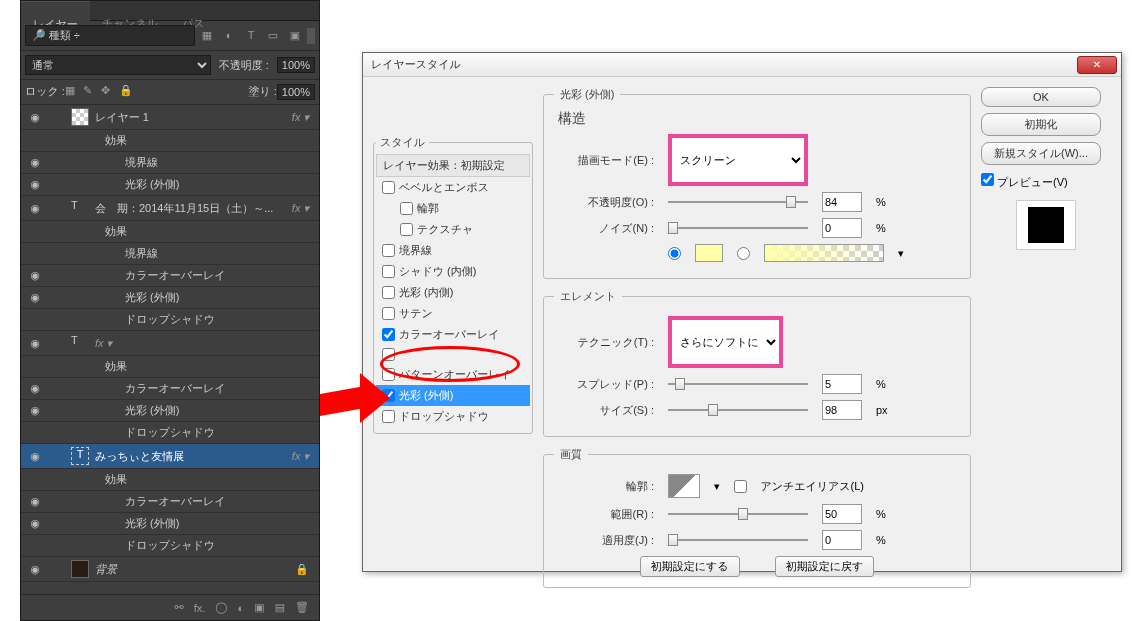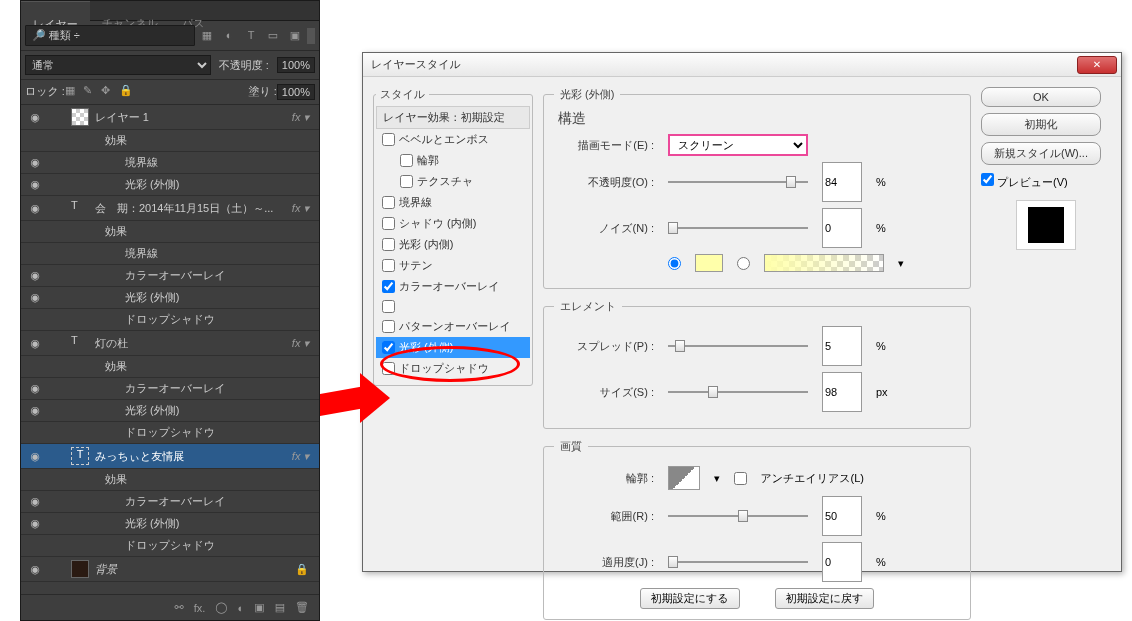--- a/index.html
+++ b/index.html
@@ -40,37 +40,37 @@
 
 .panel-bottom { position: absolute; bottom: 0; left: 0; right: 0; height: 26px; background: #3e3e3e; border-top: 1px solid #2a2a2a; display: flex; justify-content: flex-end; align-items: center; gap: 10px; padding: 0 10px; color: #999; }
 
 
 .dialog { position: absolute; left: 362px; top: 52px; width: 760px; height: 520px; background: #f0f0f0; border: 1px solid #666; box-shadow: 2px 2px 6px rgba(0,0,0,0.3); }
 .dialog-titlebar { height: 24px; background: linear-gradient(#fdfdfd, #e8e8e8); border-bottom: 1px solid #ccc; display: flex; align-items: center; padding: 0 4px; }
 .dialog-title { flex: 1; padding-left: 4px; color: #333; }
 .close-btn { width: 40px; height: 18px; background: linear-gradient(#e07070, #c83030); border: 1px solid #8a2020; border-radius: 3px; color: #fff; text-align: center; line-height: 16px; font-size: 10px; }
 .dialog-body { display: flex; padding: 10px; gap: 10px; height: calc(100% - 24px); }
 
-.style-list { width: 160px; }
+.style-list { width: 160px; margin-top: 48px; }
 .style-list fieldset { border: 1px solid #bbb; border-radius: 3px; padding: 4px 2px 6px; }
 .style-list legend { padding: 0 4px; color: #444; }
 .style-row { padding: 3px 6px; display: flex; align-items: center; gap: 4px; color: #333; }
 .style-row.header { background: #e8e8e8; border: 1px solid #ccc; }
 .style-row.indent { padding-left: 24px; }
 .style-row.selected { background: #3399ff; color: #fff; }
 
 .settings-col { flex: 1; position: relative; }
 .settings-col fieldset { border: 1px solid #bbb; border-radius: 3px; padding: 6px 10px 10px; margin-bottom: 10px; }
 .settings-col legend { padding: 0 6px; color: #444; }
 .setting-row { display: flex; align-items: center; margin: 6px 0; gap: 14px; }
 .setting-label { width: 100px; text-align: right; color: #333; }
-.setting-select { border: 2px solid #ec4899; padding: 2px 4px; background: #fff; }
+.setting-select { border: 4px solid #ec4899; padding: 15px 4px; background: #fff; }
 .slider-track { width: 140px; height: 2px; background: #999; position: relative; }
 .slider-thumb { position: absolute; top: -5px; width: 10px; height: 12px; background: linear-gradient(#fff,#ddd); border: 1px solid #888; }
-.val-input { width: 40px; border: 1px solid #999; padding: 13px 2px; background: #fff; }
+.val-input { width: 40px; border: 1px solid #999; padding: 3px 2px; background: #fff; }
 .color-swatch { width: 28px; height: 18px; border: 1px solid #999; }
 .grad-swatch { width: 120px; height: 18px; border: 1px solid #999; background: repeating-conic-gradient(#ccc 0 25%, #fff 0 50%) 0 0/12px 12px; position: relative; }
 .grad-swatch::before { content:""; position:absolute; inset:0; background: linear-gradient(to right, #ffffaa, transparent); }
 .contour-swatch { width: 32px; height: 24px; border: 1px solid #999; background: linear-gradient(135deg, #888 50%, #fff 50%); }
 .dlg-btn { display: block; width: 120px; padding: 3px; margin-bottom: 6px; background: linear-gradient(#fdfdfd, #e5e5e5); border: 1px solid #999; border-radius: 8px; text-align: center; color: #333; }
 .preview-box { width: 60px; height: 50px; border: 1px solid #ccc; background: #fff; margin: 10px auto; display: flex; align-items: center; justify-content: center; }
 .preview-box .inner { width: 36px; height: 36px; background: #000; }
 .btn-row { text-align: center; margin-top: 6px; }
 .btn-row button { padding: 2px 10px; background: linear-gradient(#fdfdfd,#e5e5e5); border: 1px solid #999; border-radius: 3px; margin: 0 16px; }
 
@@ -172,21 +172,20 @@
       </div>
       <div class="layer-item">
         <span class="layer-eye"></span>
       <span style="width:80px"></span>
       <span class="layer-name">ドロップシャドウ</span>
       </div>
       <div class="layer-item">
         <span class="layer-eye">◉</span>
     <span class="layer-indent"></span>
         <span class="layer-thumb text">T</span>
-    <span class="layer-name ">灯の杜</span>
     <span class="layer-fx">fx ▾</span>
     </div>
       <div class="layer-item">
         <span class="layer-eye"></span>
       <span style="width:60px"></span>
       <span class="layer-name">効果</span>
       </div>
       <div class="layer-item">
         <span class="layer-eye">◉</span>
       <span style="width:80px"></span>
@@ -343,20 +342,24 @@
           <div class="color-swatch" style="background:#ffffaa"></div>
           <input type="radio" style="">
           <div class="grad-swatch"></div>
           <span>▾</span>
         </div>
       </fieldset>
 
       <fieldset>
         <legend>エレメント</legend>
         <div class="setting-row">
+          <div class="setting-label">テクニック(T) :</div>
+          <select class="setting-select"><option>さらにソフトに</option></select>
+        </div>
+        <div class="setting-row">
           <div class="setting-label">スプレッド(P) :</div>
           <div class="slider-track">
               <div class="slider-thumb" style="left:7px"></div>
             </div>
           <input class="val-input" value="5" style="">
           <span>%</span>
         </div>
         <div class="setting-row">
           <div class="setting-label">サイズ(S) :</div>
           <div class="slider-track">

